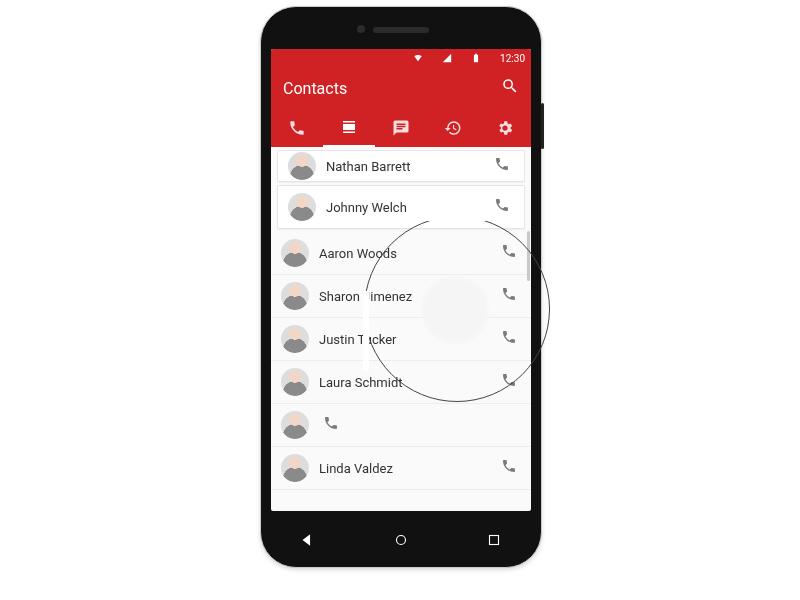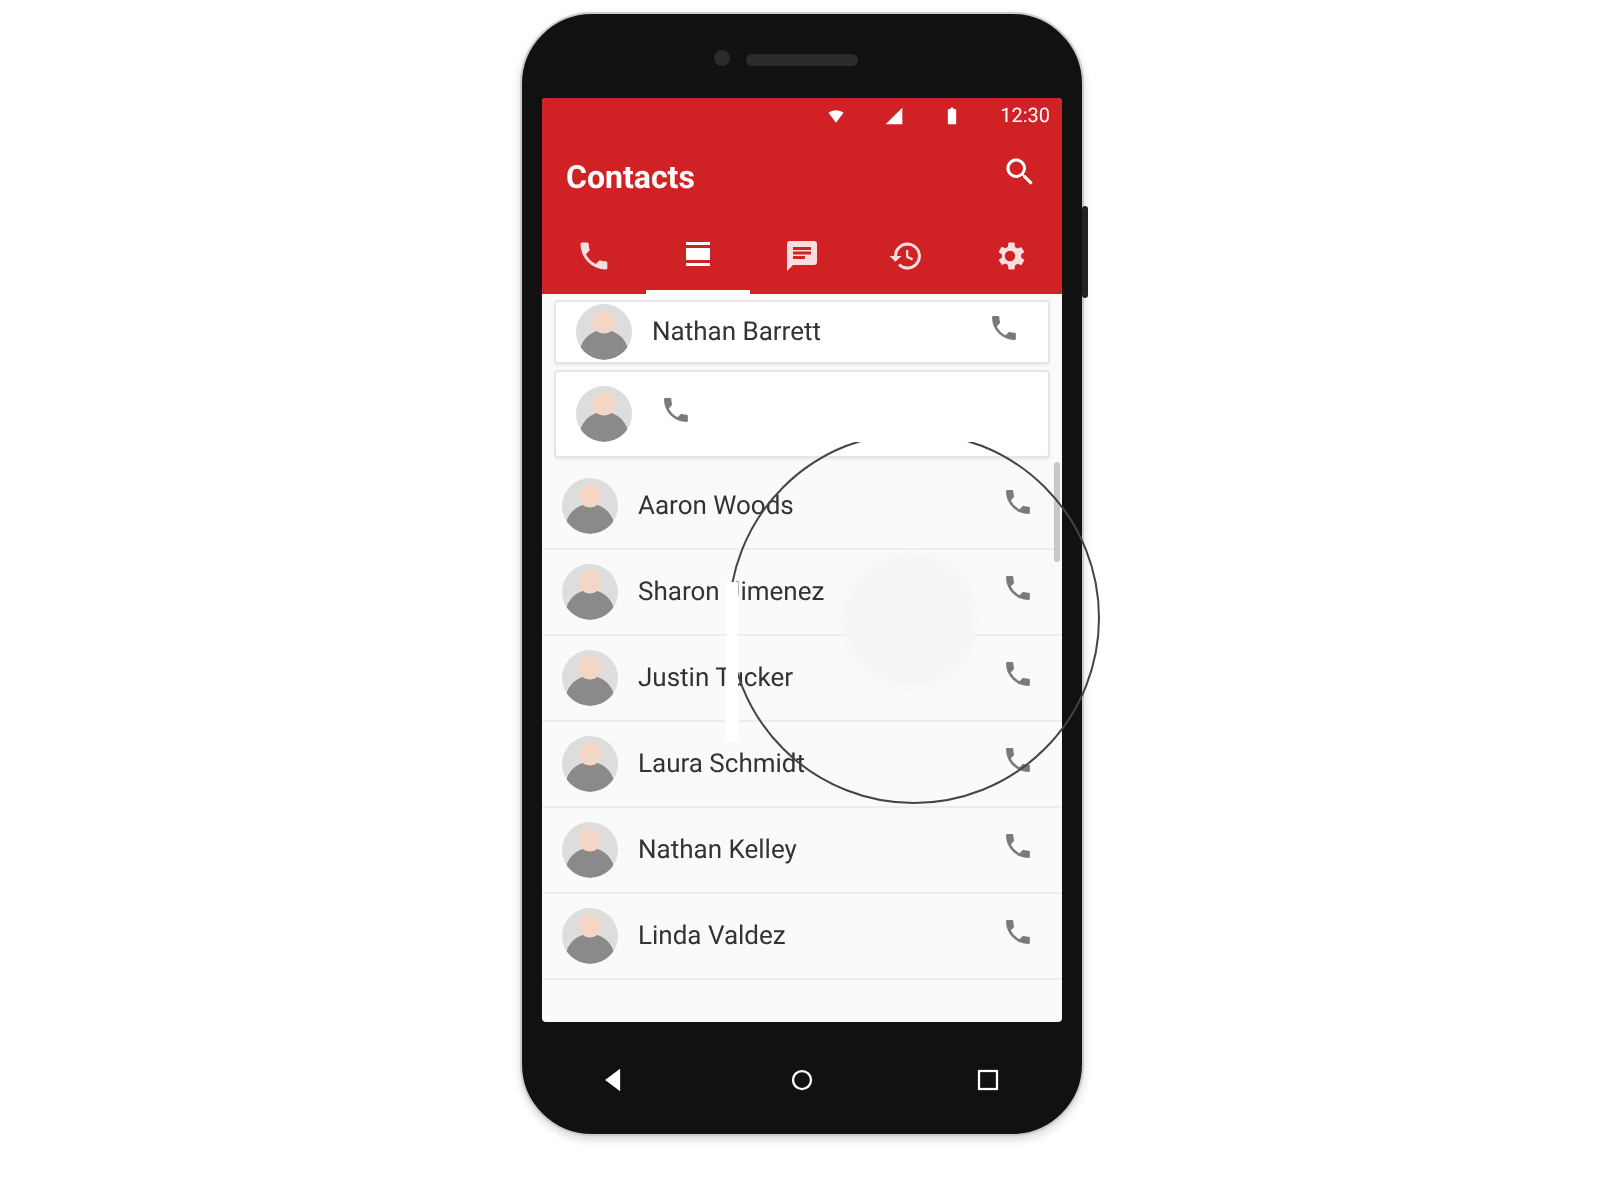--- a/index.html
+++ b/index.html
@@ -11,21 +11,21 @@
   .camdot{position:absolute;top:18px;left:96px;width:8px;height:8px;border-radius:50%;background:#2b2b2b}
   .screen{position:absolute;top:42px;left:10px;right:10px;bottom:56px;background:#fafafa;border-radius:2px;overflow:hidden}
   .navbar{position:absolute;left:0;right:0;bottom:14px;display:flex;justify-content:space-around;align-items:center;color:#fff}
   .navbar svg{width:18px;height:18px;fill:none;stroke:#fff;stroke-width:1.5}
   
   .status{height:18px;background:#d02225;color:#fff;display:flex;justify-content:flex-end;align-items:center;gap:19px;padding:0 6px;font-size:10px}
   .status svg{width:10px;height:10px;fill:#fff}
   
   .appbar{background:#d02225;color:#fff}
   .titlebar{display:flex;align-items:center;justify-content:space-between;height:42px;padding:0 12px}
-  .titlebar .title{font-size:16px;font-weight:700}
+  .titlebar .title{font-size:16px;font-weight:400}
   .tabs{display:flex;height:38px}
   .tab{flex:1;display:flex;align-items:center;justify-content:center}
   .tab svg{width:18px;height:18px;fill:rgba(255,255,255,.85)}
   .tab.active{border-bottom:2px solid #fff}
   .tab.active svg{fill:#fff}
   
   .list{background:#fafafa}
   .row{display:flex;align-items:center;height:42px;padding:0 10px;border-bottom:1px solid #eee;background:#fff}
   .row.card{margin:3px 6px;border:1px solid #e5e5e5;border-radius:2px;box-shadow:0 1px 1px rgba(0,0,0,.05)}
   .row.nocard{background:transparent;border-bottom:1px solid #ededed}
@@ -108,20 +108,21 @@
             <div class="avatar"></div>
             <div class="name">Nathan Barrett</div>
             <div class="callbtn">
               <span><svg viewBox="0 0 24 24">
                   <path d="M6.6 10.8a15 15 0 006.6 6.6l2.2-2.2a1 1 0 011-.25 11 11 0 003.5.56 1 1 0 011 1V20a1 1 0 01-1 1A17 17 0 013 4a1 1 0 011-1h3.5a1 1 0 011 1 11 11 0 00.56 3.5 1 1 0 01-.25 1z"></path>
                 </svg></span>
             </div>
           </div>
           <div class="row card">
             <div class="avatar"></div>
+            <div class="name">Johnny Welch</div>
             <div class="callbtn">
               <span><svg viewBox="0 0 24 24">
                   <path d="M6.6 10.8a15 15 0 006.6 6.6l2.2-2.2a1 1 0 011-.25 11 11 0 003.5.56 1 1 0 011 1V20a1 1 0 01-1 1A17 17 0 013 4a1 1 0 011-1h3.5a1 1 0 011 1 11 11 0 00.56 3.5 1 1 0 01-.25 1z"></path>
                 </svg></span>
             </div>
           </div>
           <div class="row nocard">
             <div class="avatar"></div>
             <div class="name">Aaron Woods</div>
             <div class="callbtn">
@@ -152,21 +153,20 @@
             <div class="avatar"></div>
             <div class="name">Laura Schmidt</div>
             <div class="callbtn">
               <span><svg viewBox="0 0 24 24">
                   <path d="M6.6 10.8a15 15 0 006.6 6.6l2.2-2.2a1 1 0 011-.25 11 11 0 003.5.56 1 1 0 011 1V20a1 1 0 01-1 1A17 17 0 013 4a1 1 0 011-1h3.5a1 1 0 011 1 11 11 0 00.56 3.5 1 1 0 01-.25 1z"></path>
                 </svg></span>
             </div>
           </div>
           <div class="row nocard">
             <div class="avatar"></div>
-            <div class="name">Nathan Kelley</div>
             <div class="callbtn">
               <span><svg viewBox="0 0 24 24">
                   <path d="M6.6 10.8a15 15 0 006.6 6.6l2.2-2.2a1 1 0 011-.25 11 11 0 003.5.56 1 1 0 011 1V20a1 1 0 01-1 1A17 17 0 013 4a1 1 0 011-1h3.5a1 1 0 011 1 11 11 0 00.56 3.5 1 1 0 01-.25 1z"></path>
                 </svg></span>
             </div>
           </div>
           <div class="row nocard">
             <div class="avatar"></div>
             <div class="name">Linda Valdez</div>
             <div class="callbtn">

